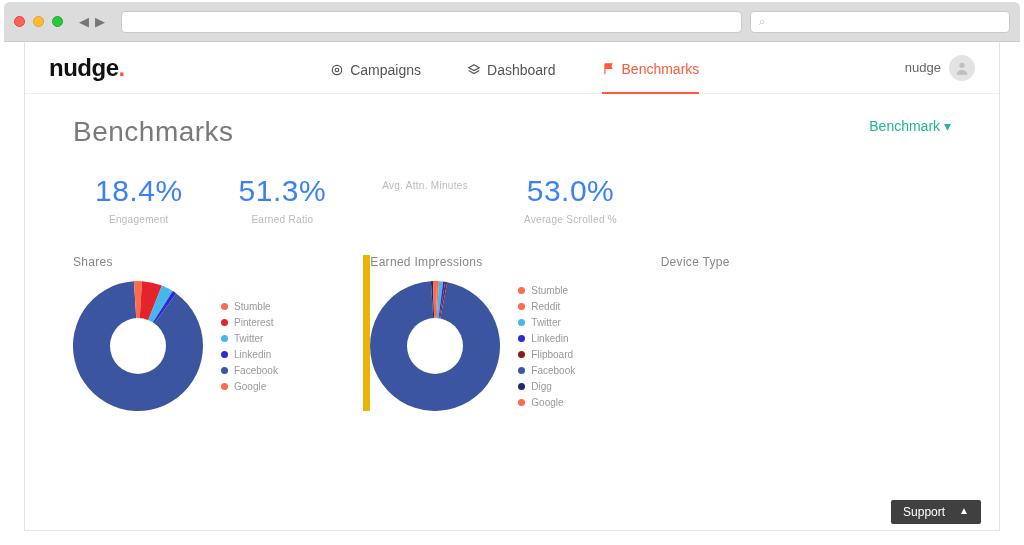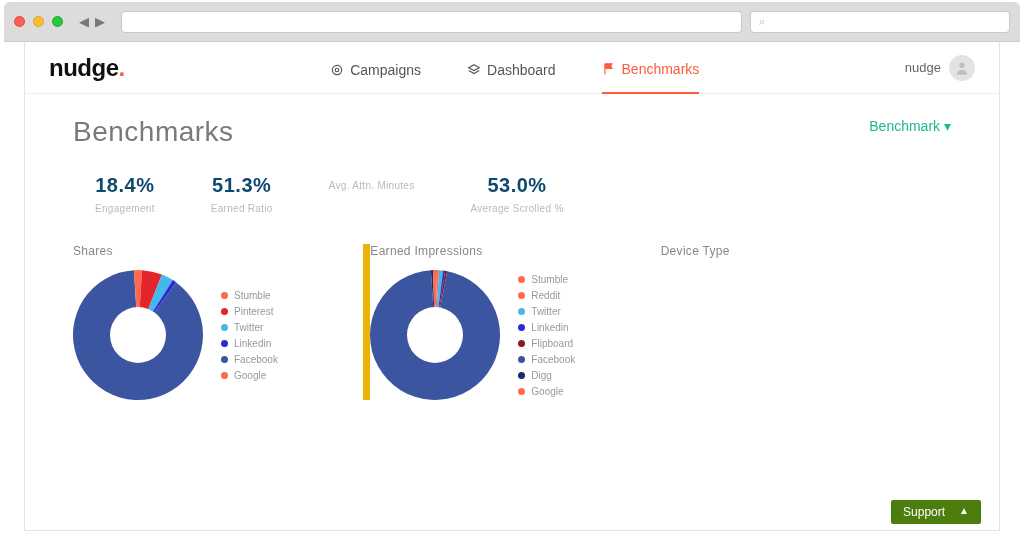--- a/index.html
+++ b/index.html
@@ -23,33 +23,33 @@
   .topnav-item.active { color: #ff5a3c; border-bottom: 2px solid #ff5a3c; }
   .nav-ico { width: 14px; height: 14px; display:inline-flex; }
   .userbox { display:flex; align-items:center; gap:8px; font-size: 13px; color:#666; }
   .avatar { width: 26px; height: 26px; border-radius: 50%; background: #e3e3e3; display:flex; align-items:center; justify-content:center; }
   .avatar svg { width: 16px; height: 16px; fill: #bfbfbf; }
   .content { padding: 22px 48px 8px 48px; position: relative; flex:1; }
   .page-title { font-size: 28px; font-weight: 300; color: #7a7a7a; letter-spacing: 0.5px; }
   .dropdown { position: absolute; right: 48px; top: 24px; color: #1fb794; font-size: 14px; cursor:pointer; }
   .metrics { display:flex; justify-content: flex-start; gap: 56px; margin-top: 26px; padding-left: 22px; }
   .metric { text-align: center; }
-  .metric-value { font-size: 20px; font-weight: 700; color: #0c4a6e; letter-spacing: 0.5px; }
+  .metric-value { font-size: 30px; font-weight: 400; color: #3b82f6; letter-spacing: 0.5px; }
   .metric-label { font-size: 10px; color: #bababa; margin-top: 6px; letter-spacing: 0.3px; }
   .charts { display:flex; justify-content: space-between; margin-top: 30px; }
   .chart-block { flex:1; display:flex; flex-direction:column; position:relative; }
   .chart-block.mid { border-left:7px solid #eab308; }
   .chart-title { font-size: 12px; color: #888; margin-bottom: 12px; letter-spacing: 0.3px; }
   .chart-row { display:flex; align-items:center; gap: 18px; }
   .legend { font-size: 10px; color: #999; display:flex; flex-direction:column; gap: 5px; min-width: 70px; }
   .legend-item { display:flex; align-items:center; gap:6px; }
   .legend-sw { width:7px; height:7px; border-radius:50%; }
   .donut { width: 130px; height: 130px; position: relative; }
   .donut-hole { position:absolute; width: 56px; height:56px; background:#fff; border-radius:50%; top:37px; left:37px; }
-  .support-btn { position:absolute; right: 18px; bottom: 6px; background:#4d7c0f; color:#fff; font-size:12px; padding:5px 12px; border-radius:2px; display:flex; align-items:flex-start; gap:14px; cursor:pointer; }
+  .support-btn { position:absolute; right: 18px; bottom: 6px; background:#404040; color:#fff; font-size:12px; padding:5px 12px; border-radius:2px; display:flex; align-items:flex-start; gap:14px; cursor:pointer; }
   .chev-up { font-size: 10px; }
 </style>
 </head>
 <body>
 
 <div class="browser-wrap">
 <div class="browser-chrome">
   <span class="dot red"></span>
   <span class="dot yellow"></span>
   <span class="dot green"></span>

